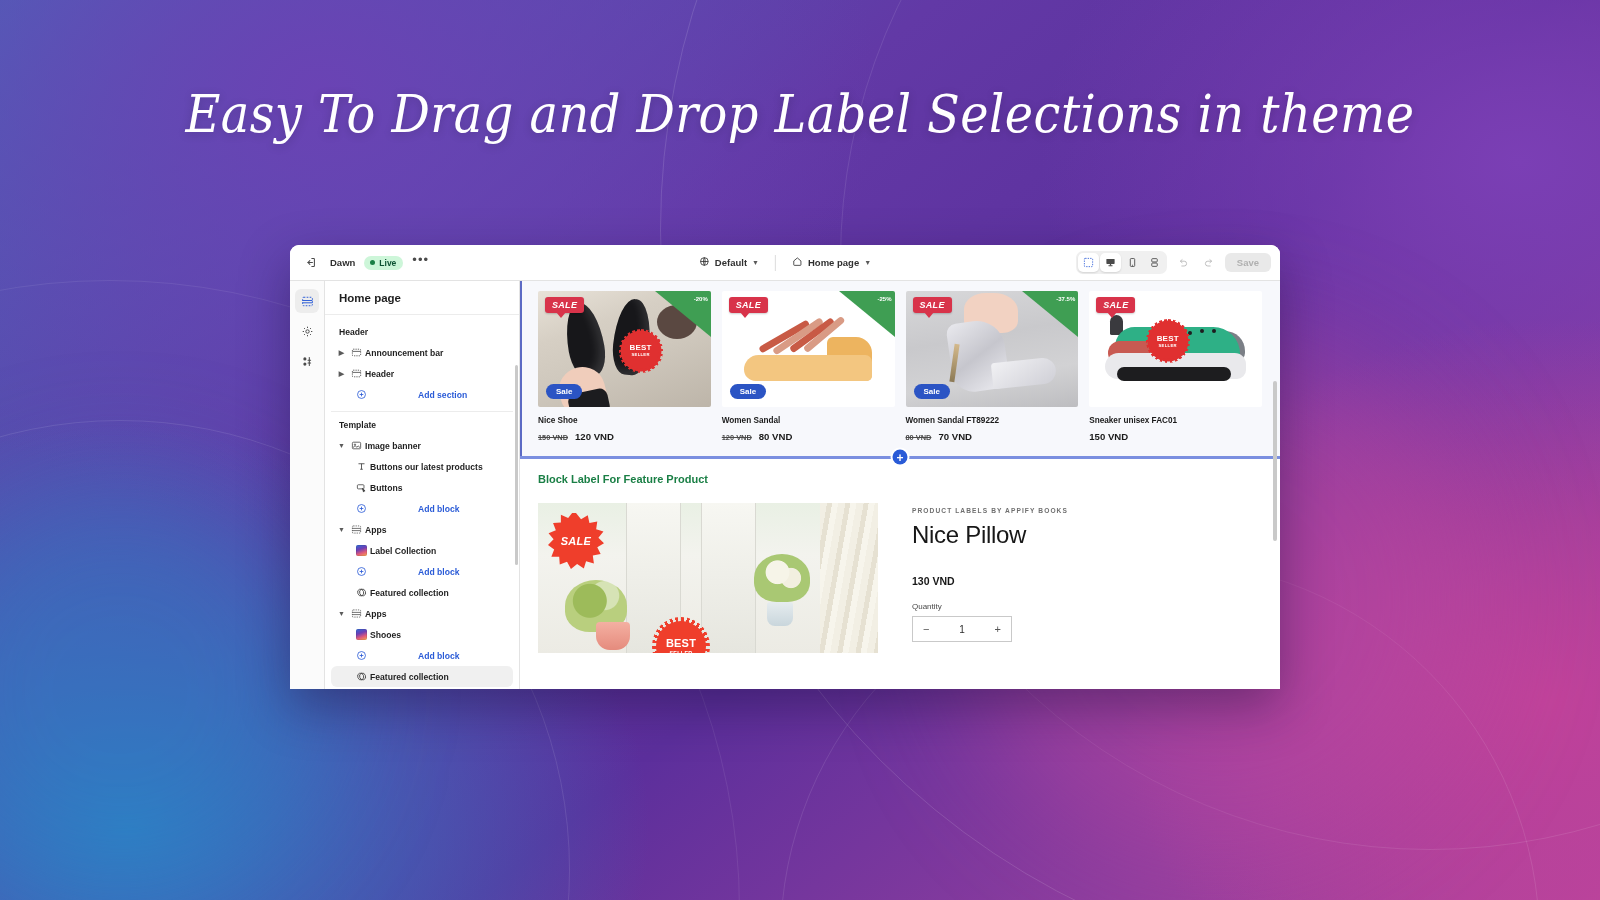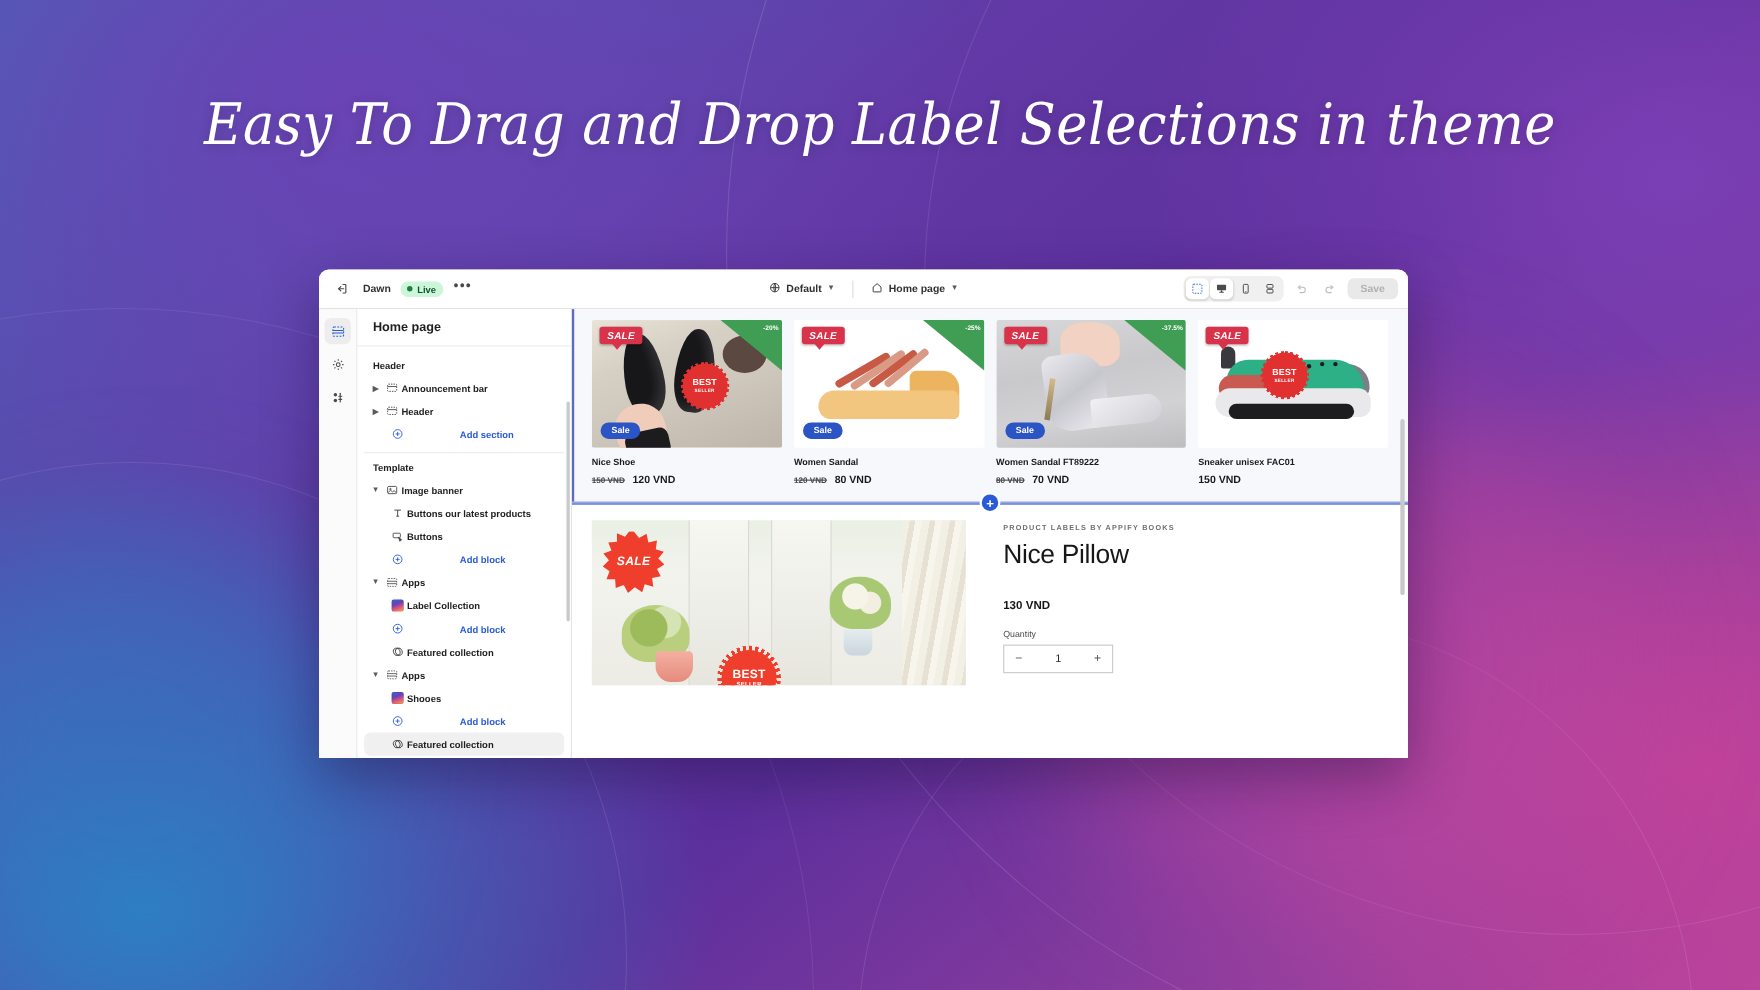--- a/index.html
+++ b/index.html
@@ -857,20 +857,21 @@
         </div>
 
       </div>
 
       <div class="add-sec-row">
         <div class="add-sec-line"></div>
         <div class="add-sec-plus">+</div>
       </div>
 
       <div class="sec-feature">
+        <div class="block-label">Block Label For Feature Product</div>
         <div class="feat-row">
           <div class="feat-img">
             <div class="win-pane" style="left:26%; width:16%;"></div>
             <div class="win-pane" style="left:48%; width:16%;"></div>
             <div class="curtain"></div>
             <div class="greenery" style="left:8%; bottom:14%; width:62px; height:52px; background:radial-gradient(circle at 40% 40%, #9dbb5a 0 34%, rgba(157,187,90,0) 36%), radial-gradient(circle at 64% 30%, #d6e3b5 0 26%, rgba(214,227,181,0) 28%), #b9cf7e;"></div>
             <div class="vase" style="left:17%; bottom:2%; width:34px; height:28px; background:linear-gradient(#f4b0a2,#e58b7d);"></div>
             <div class="greenery" style="right:20%; bottom:34%; width:56px; height:48px; background:radial-gradient(circle at 42% 38%, #f6f4e8 0 26%, rgba(246,244,232,0) 28%), radial-gradient(circle at 66% 50%, #f2efe0 0 22%, rgba(242,239,224,0) 24%), #a9c873;"></div>
             <div class="vase" style="right:25%; bottom:18%; width:26px; height:24px; background:linear-gradient(#e6ecef,#c9d6dc); border-radius:3px 3px 8px 8px;"></div>
             <div class="sale-burst">

